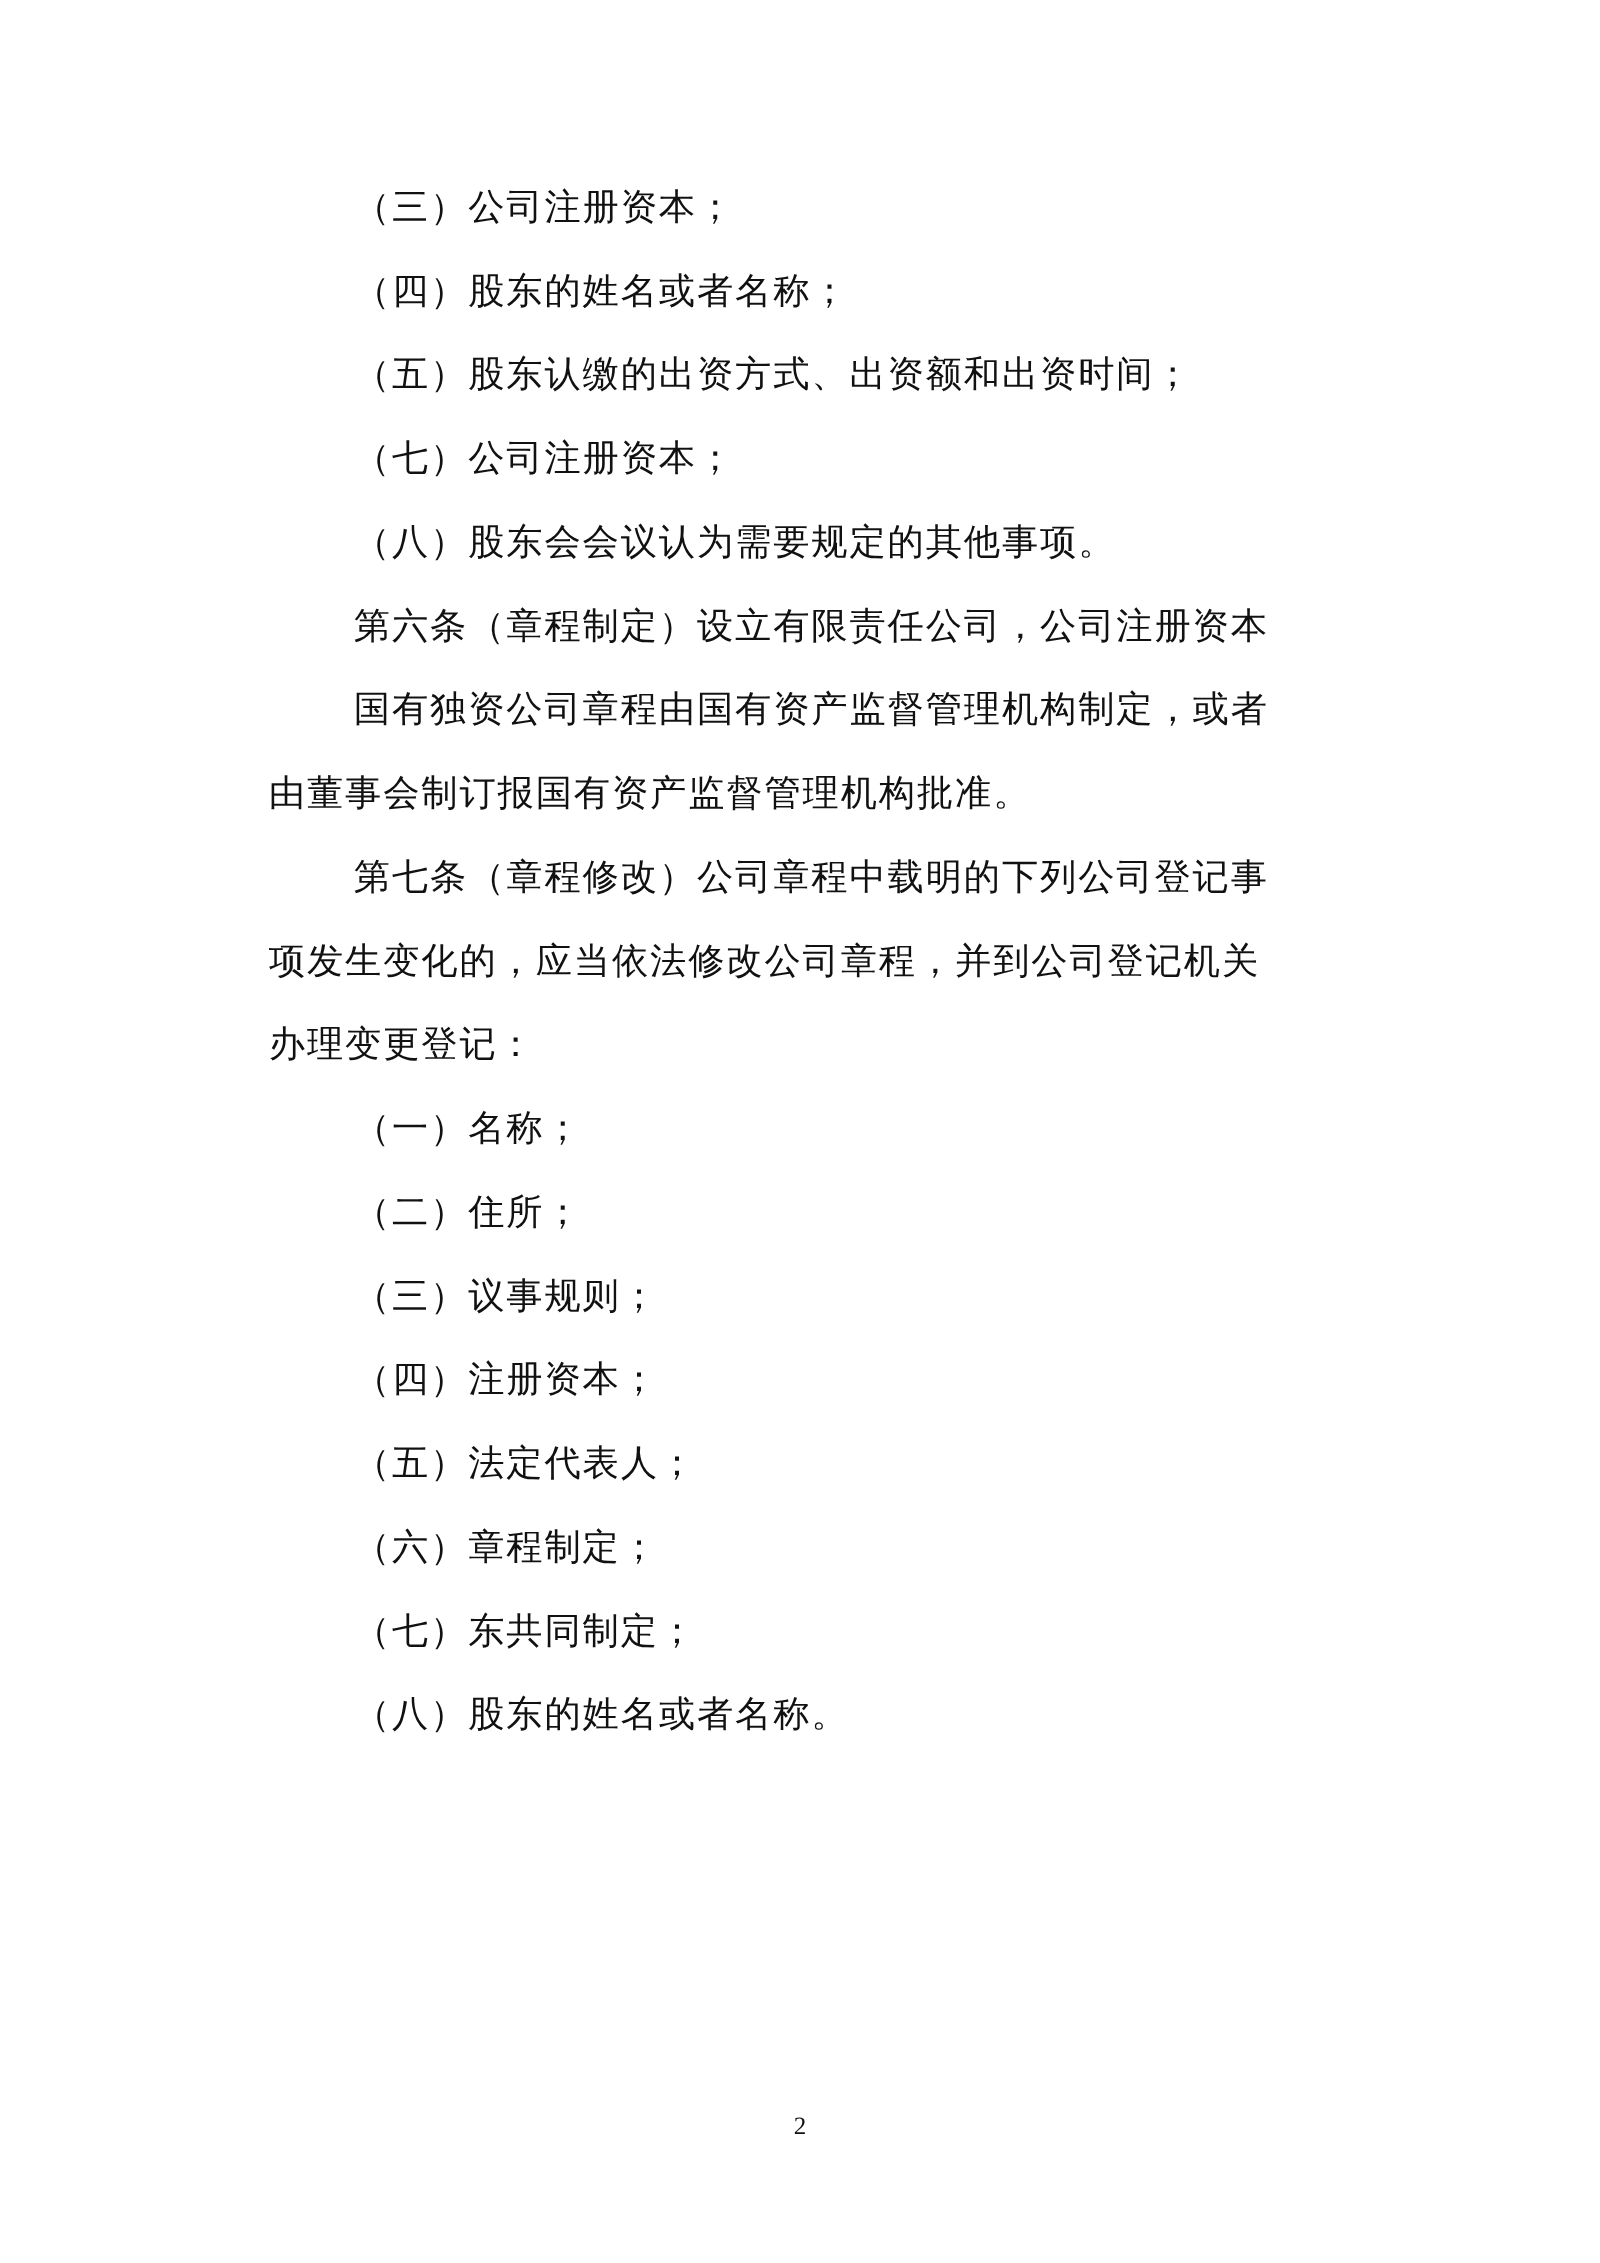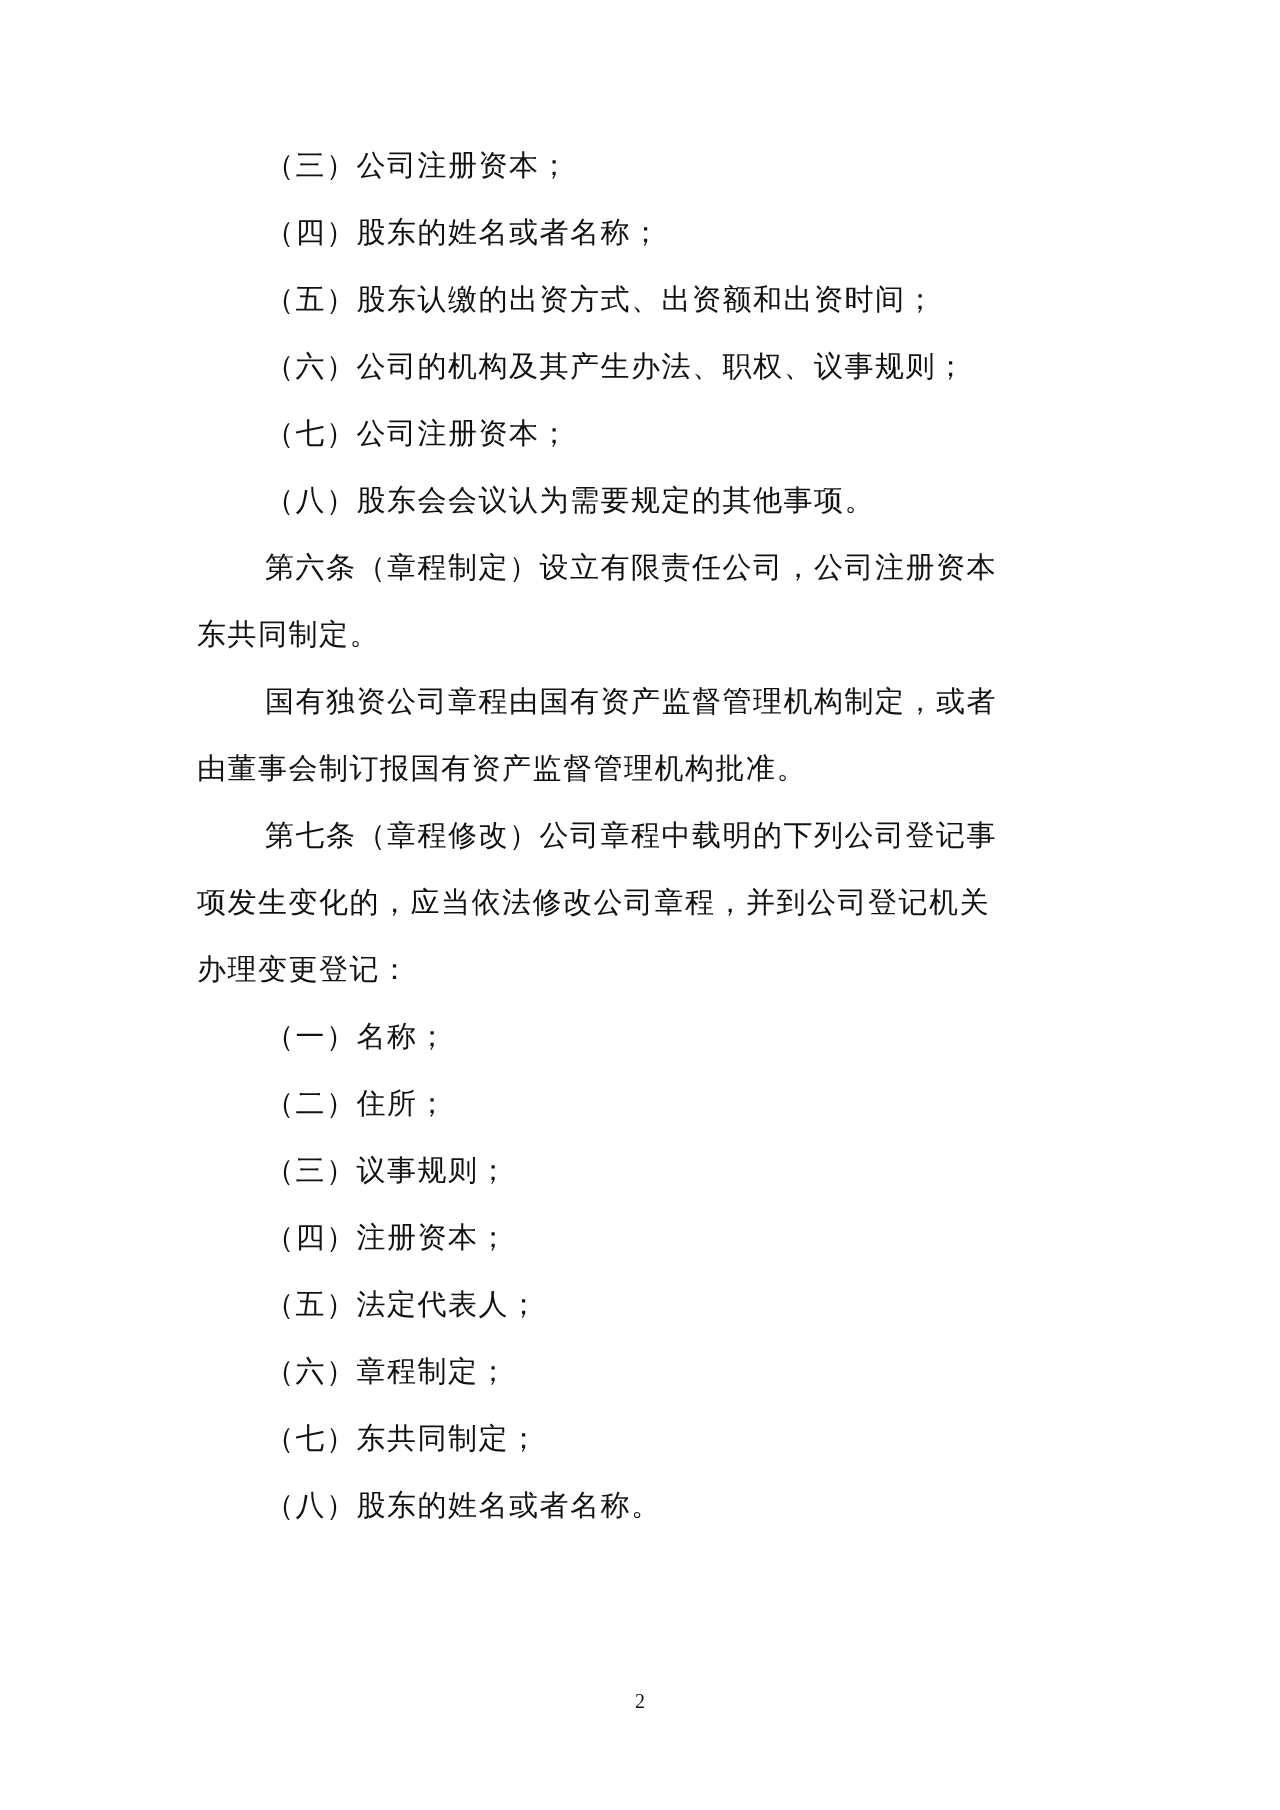--- a/index.html
+++ b/index.html
@@ -10,21 +10,21 @@
   body {
     width: 1280px;
     height: 1810px;
     position: relative;
     overflow: hidden;
     color: #111111;
     font-family: "DejaVu Serif", "Liberation Serif", serif;
   }
   .page {
     position: absolute;
-    left: 197px;
+    left: 215px;
     top: 132px;
     width: 890px;
   }
   .line {
     font-size: 29px;
     line-height: 67px;
     height: 67px;
     letter-spacing: 1.5px;
     white-space: nowrap;
   }
@@ -48,26 +48,24 @@
     color: #111;
   }
 </style>
 </head>
 <body>
 
 <div class="page">
   <div class="line item">（三）公司注册资本；</div>
   <div class="line item">（四）股东的姓名或者名称；</div>
   <div class="line item">（五）股东认缴的出资方式、出资额和出资时间；</div>
-  <div class="line item">（六）公司的机构及其产生办法、职权、议事规则；</div>
   <div class="line item">（七）公司注册资本；</div>
   <div class="line item">（八）股东会会议认为需要规定的其他事项。</div>
 
   <div class="line indent">第六条（章程制定）设立有限责任公司，公司注册资本</div>
-  <div class="line flush">东共同制定。</div>
   <div class="line indent">国有独资公司章程由国有资产监督管理机构制定，或者</div>
   <div class="line flush">由董事会制订报国有资产监督管理机构批准。</div>
 
   <div class="line indent">第七条（章程修改）公司章程中载明的下列公司登记事</div>
   <div class="line flush">项发生变化的，应当依法修改公司章程，并到公司登记机关</div>
   <div class="line flush">办理变更登记：</div>
 
   <div class="line item">（一）名称；</div>
   <div class="line item">（二）住所；</div>
   <div class="line item">（三）议事规则；</div>

